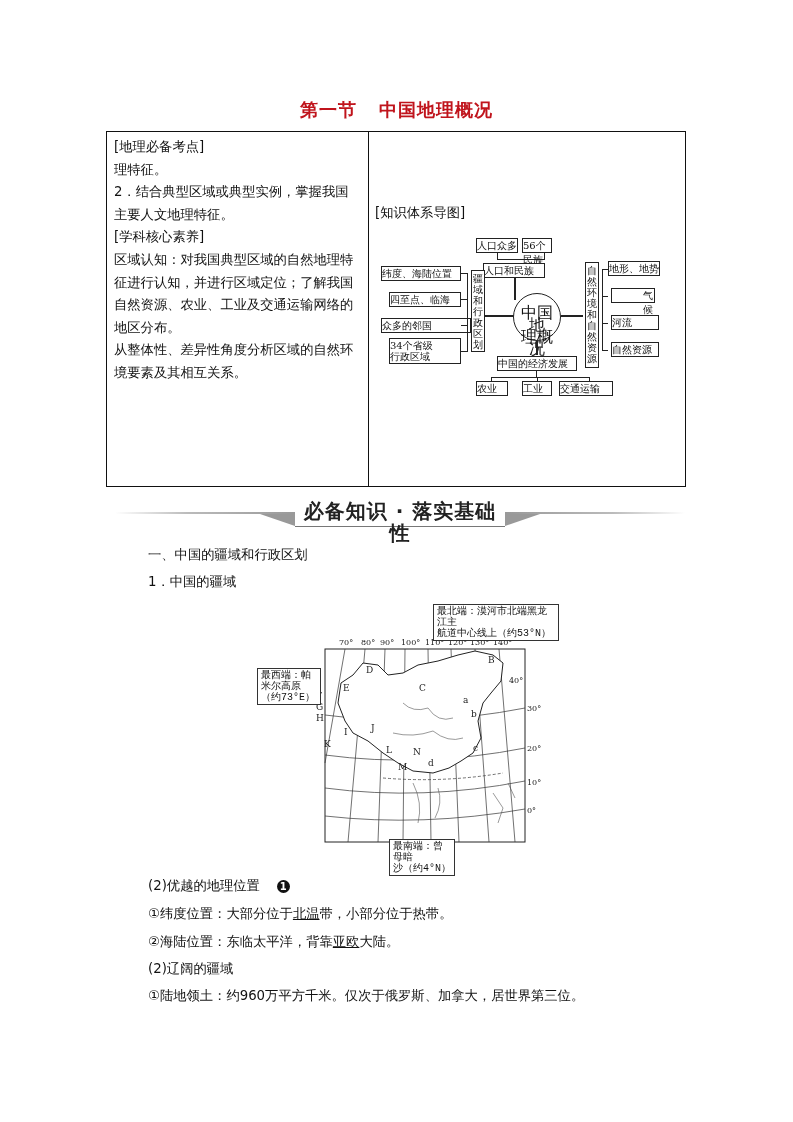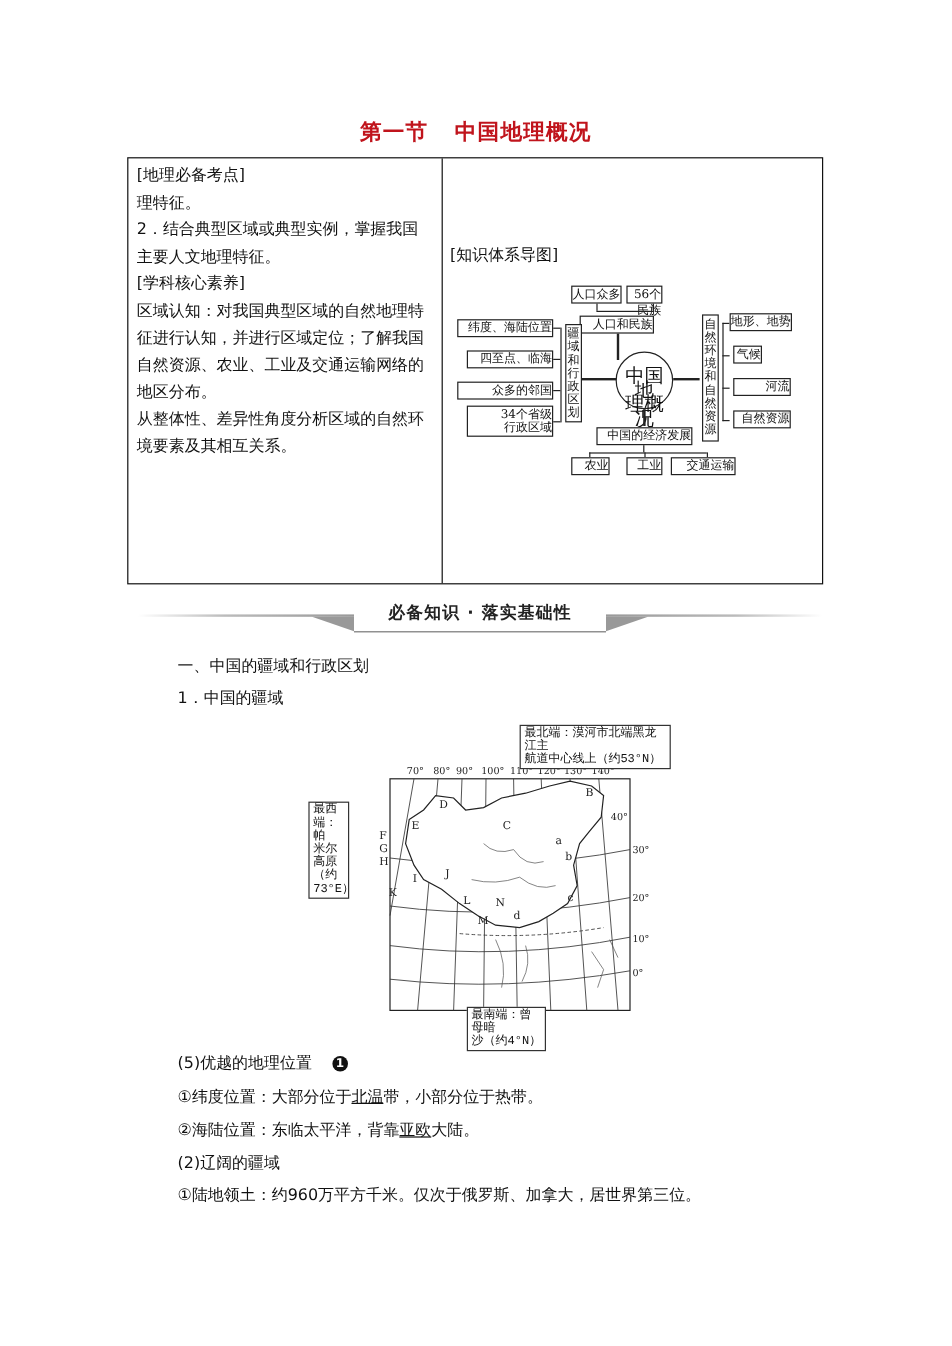--- a/index.html
+++ b/index.html
@@ -5,27 +5,27 @@
   html, body { margin:0; padding:0; background:#fff; }
   body { width:793px; height:1122px; position:relative; font-family:"DejaVu Serif","Liberation Serif",serif; color:#111; overflow:hidden; }
   .title { position:absolute; top:98px; left:0; width:793px; text-align:center; color:#c0141c; font-size:18px; font-weight:bold; letter-spacing:1px; }
   .title span.gap { display:inline-block; width:22px; }
   .tbl { position:absolute; left:106px; top:131px; width:580px; height:356px; border:1.5px solid #111; box-sizing:border-box; }
   .tbl .divider { position:absolute; left:261px; top:0; bottom:0; border-left:1px solid #111; }
   .left-col { position:absolute; left:7px; top:4px; width:250px; font-size:13.3px; line-height:22.6px; font-family:"DejaVu Sans","Liberation Sans",sans-serif; }
   .left-col p { margin:0; }
   .right-col { position:absolute; left:268px; top:72px; font-size:13.3px; font-family:"DejaVu Sans","Liberation Sans",sans-serif; }
   .mm { position:absolute; left:272px; top:104px; width:300px; height:170px; font-size:10px; font-family:"DejaVu Serif","Liberation Serif",serif; }
-  .mm .box { position:absolute; border:1px solid #222; background:#fff; text-align:right; line-height:14px; box-sizing:border-box; }
+  .mm .box { position:absolute; border:1px solid #222; background:#fff; text-align:left; line-height:14px; box-sizing:border-box; }
   .mm .vbox { position:absolute; border:1px solid #222; background:#fff; text-align:center; box-sizing:border-box; line-height:11px; font-size:10px; padding-top:2px; }
   .mm .line { position:absolute; background:#222; }
   .mm .circle { position:absolute; border:1px solid #222; border-radius:50%; background:#fff; text-align:center; font-size:16px; line-height:12px; box-sizing:border-box; padding-top:13px; }
   .banner { position:absolute; left:115px; top:500px; width:570px; height:30px; }
   .banner .rule { position:absolute; top:12px; height:2px; background:linear-gradient(to right,#fff,#bbb 40%,#999); }
-  .banner .center { position:absolute; left:180px; top:0; width:210px; height:26px; border-bottom:1.5px solid #777; text-align:center; font-size:14px; font-weight:bold; font-family:"DejaVu Sans","Liberation Sans",sans-serif; line-height:22px; letter-spacing:1px; color:#222; }
+  .banner .center { position:absolute; left:180px; top:0; width:210px; height:26px; border-bottom:1.5px solid #777; text-align:center; font-size:20px; font-weight:bold; font-family:"DejaVu Sans","Liberation Sans",sans-serif; line-height:22px; letter-spacing:1px; color:#222; }
   .banner .wedge-l { position:absolute; left:145px; top:14px; width:0; height:0; border-top:12px solid #999; border-left:35px solid transparent; }
   .banner .wedge-r { position:absolute; left:390px; top:14px; width:0; height:0; border-top:12px solid #999; border-right:35px solid transparent; }
   .body-text { position:absolute; font-size:13.3px; font-family:"DejaVu Sans","Liberation Sans",sans-serif; }
   .u { text-decoration:underline; }
   .map { position:absolute; left:253px; top:603px; width:310px; height:262px; }
   .callout { position:absolute; border:1px solid #333; background:#fff; font-size:10px; line-height:11px; padding:1px 3px; box-sizing:border-box; font-family:Liberation Mono, monospace; }
   .num-circle { display:inline-block; width:13px; height:13px; border-radius:50%; background:#111; color:#fff; font-size:10px; line-height:13px; text-align:center; font-weight:bold; vertical-align:middle; }
 </style>
 </head>
 <body>
@@ -56,41 +56,41 @@
     <div class="box" style="left:97px;top:2px;width:42px;height:15px;">人口众多</div>
     <div class="box" style="left:143px;top:2px;width:30px;height:15px;">56个民族</div>
     <div class="line" style="left:118px;top:17px;width:1px;height:6px;"></div>
     <div class="line" style="left:165px;top:17px;width:1px;height:6px;"></div>
     <div class="line" style="left:118px;top:23px;width:48px;height:1px;"></div>
     <div class="box" style="left:104px;top:27px;width:62px;height:15px;">人口和民族</div>
     <div class="line" style="left:135px;top:42px;width:2px;height:22px;"></div>
 
     <div class="box" style="left:2px;top:30px;width:80px;height:15px;">纬度、海陆位置</div>
     <div class="box" style="left:10px;top:56px;width:72px;height:15px;">四至点、临海</div>
-    <div class="box" style="left:2px;top:82px;width:80px;height:15px;">众多的邻国</div>
+    <div class="box" style="left:2px;top:82px;width:90px;height:15px;">众多的邻国</div>
     <div class="box" style="left:10px;top:102px;width:72px;height:26px;line-height:11px;padding-top:1px;"><span>34个省级</span><br><span>行政区域</span></div>
     <div class="line" style="left:82px;top:37px;width:6px;height:1px;"></div>
     <div class="line" style="left:82px;top:63px;width:6px;height:1px;"></div>
     <div class="line" style="left:82px;top:89px;width:6px;height:1px;"></div>
     <div class="line" style="left:82px;top:115px;width:6px;height:1px;"></div>
     <div class="line" style="left:88px;top:37px;width:1px;height:79px;"></div>
     <div class="vbox" style="left:92px;top:34px;width:14px;height:82px;">疆域和行政区划</div>
     <div class="line" style="left:106px;top:79px;width:30px;height:2px;"></div>
 
     <div class="circle" style="left:134px;top:57px;width:48px;height:48px;"><span>中国地</span><br><span>理概况</span></div>
 
     <div class="line" style="left:182px;top:79px;width:22px;height:2px;"></div>
     <div class="vbox" style="left:206px;top:26px;width:14px;height:106px;">自然环境和自然资源</div>
     <div class="line" style="left:223px;top:33px;width:1px;height:82px;"></div>
     <div class="line" style="left:223px;top:33px;width:6px;height:1px;"></div>
     <div class="line" style="left:223px;top:60px;width:6px;height:1px;"></div>
     <div class="line" style="left:223px;top:87px;width:6px;height:1px;"></div>
     <div class="line" style="left:223px;top:114px;width:6px;height:1px;"></div>
     <div class="box" style="left:229px;top:25px;width:52px;height:15px;">地形、地势</div>
-    <div class="box" style="left:232px;top:52px;width:24px;height:15px;">气候</div>
+    <div class="box" style="left:232px;top:52px;width:44px;height:15px;padding-left:31px;">气候</div>
     <div class="box" style="left:232px;top:79px;width:48px;height:15px;">河流</div>
     <div class="box" style="left:232px;top:106px;width:48px;height:15px;">自然资源</div>
 
     <div class="line" style="left:157px;top:105px;width:2px;height:14px;"></div>
     <div class="box" style="left:118px;top:120px;width:80px;height:15px;">中国的经济发展</div>
     <div class="line" style="left:157px;top:135px;width:1px;height:6px;"></div>
     <div class="line" style="left:112px;top:141px;width:98px;height:1px;"></div>
     <div class="line" style="left:112px;top:141px;width:1px;height:4px;"></div>
     <div class="line" style="left:158px;top:141px;width:1px;height:4px;"></div>
     <div class="line" style="left:210px;top:141px;width:1px;height:4px;"></div>
@@ -166,26 +166,26 @@
       <text x="133" y="150">L</text>
       <text x="145" y="167">M</text>
       <text x="160" y="152">N</text>
       <text x="210" y="100">a</text>
       <text x="218" y="114">b</text>
       <text x="220" y="148">c</text>
       <text x="175" y="163">d</text>
     </g>
   </svg>
   <div class="callout" style="left:180px;top:1px;width:126px;"><span>最北端：漠河市北端黑龙江主</span><br><span>航道中心线上（约53°N）</span></div>
-  <div class="callout" style="left:4px;top:65px;width:34px;"><span>最西端：帕</span><br><span>米尔高原</span><br><span>（约73°E）</span></div>
+  <div class="callout" style="left:4px;top:65px;width:64px;"><span>最西端：帕</span><br><span>米尔高原</span><br><span>（约73°E）</span></div>
   <div class="callout" style="left:136px;top:236px;width:66px;"><span>最南端：曾母暗</span><br><span>沙（约4°N）</span></div>
 </div>
 
 <div class="body-text" style="left:148px;top:877px;">
-  <span>(5)优越的地理位置</span>&nbsp;&nbsp;&nbsp;&nbsp;<span class="num-circle">1</span>
+  <span>(2)优越的地理位置</span>&nbsp;&nbsp;&nbsp;&nbsp;<span class="num-circle">1</span>
 </div>
 <div class="body-text" style="left:148px;top:905px;">
   <span>①纬度位置：大部分位于</span><span class="u">北温</span><span>带，小部分位于热带。</span>
 </div>
 <div class="body-text" style="left:148px;top:933px;">
   <span>②海陆位置：东临太平洋，背靠</span><span class="u">亚欧</span><span>大陆。</span>
 </div>
 <div class="body-text" style="left:148px;top:960px;">(2)辽阔的疆域</div>
 <div class="body-text" style="left:148px;top:987px;">①陆地领土：约960万平方千米。仅次于俄罗斯、加拿大，居世界第三位。</div>
 

